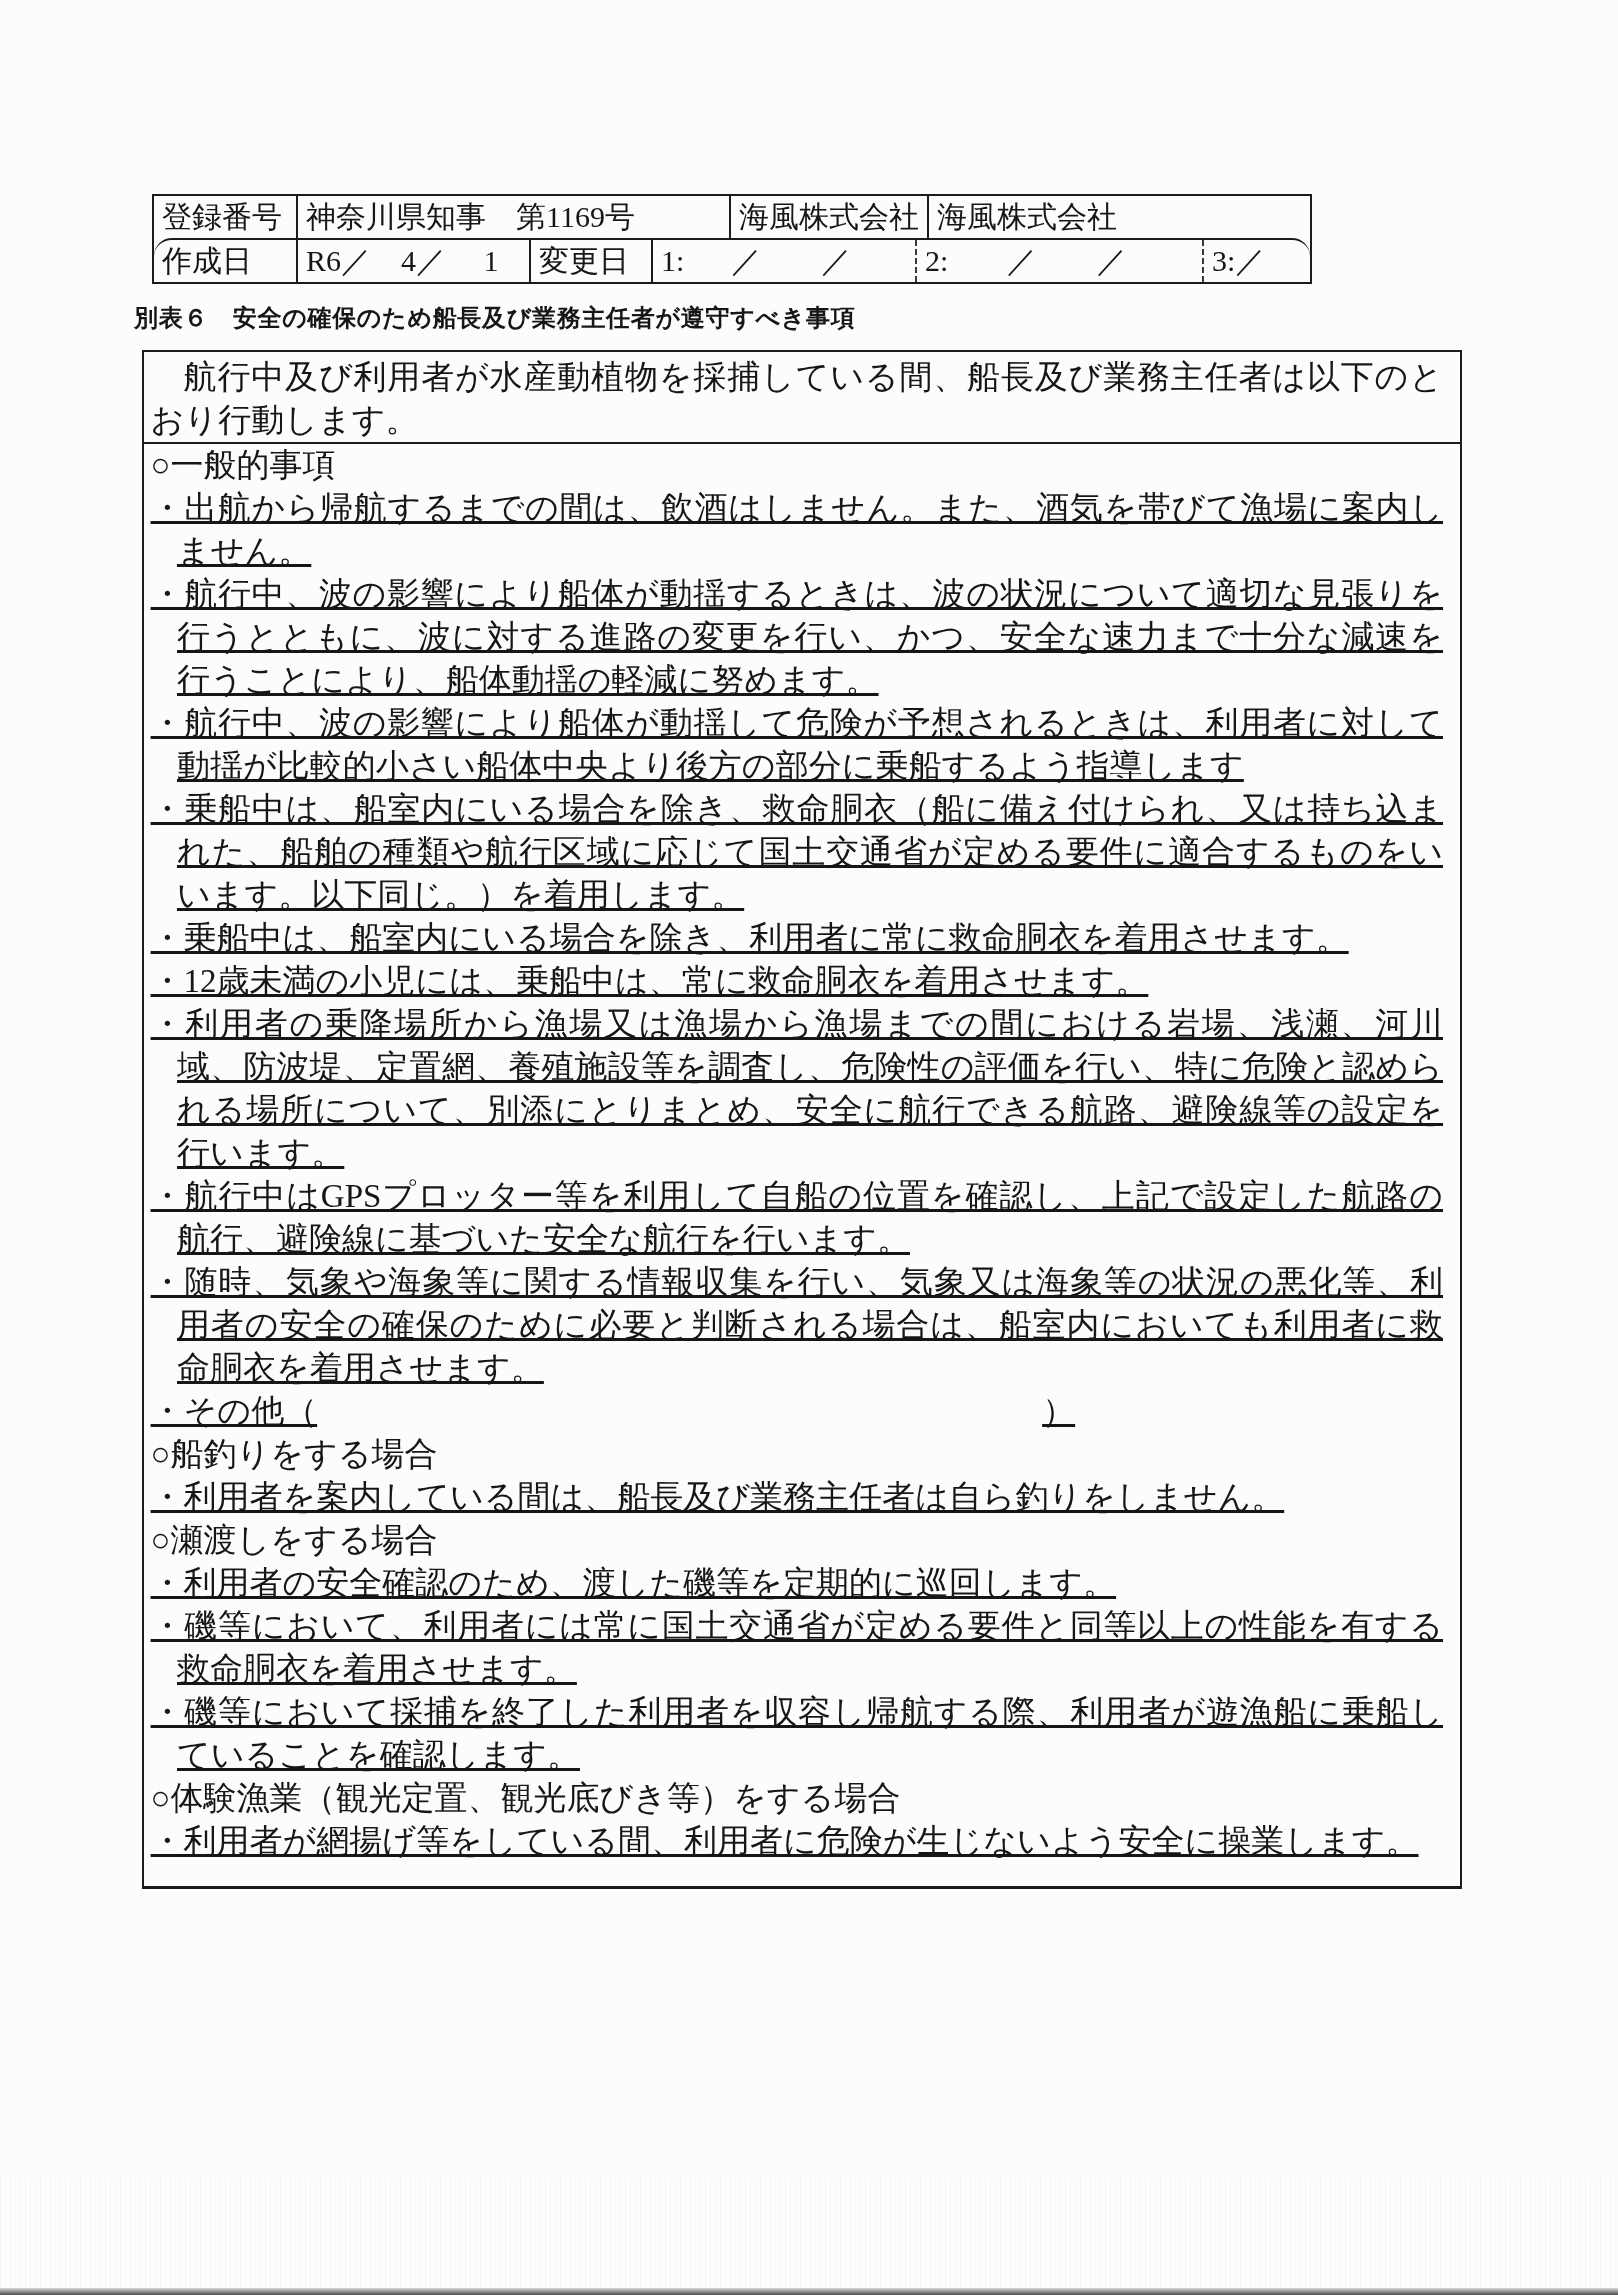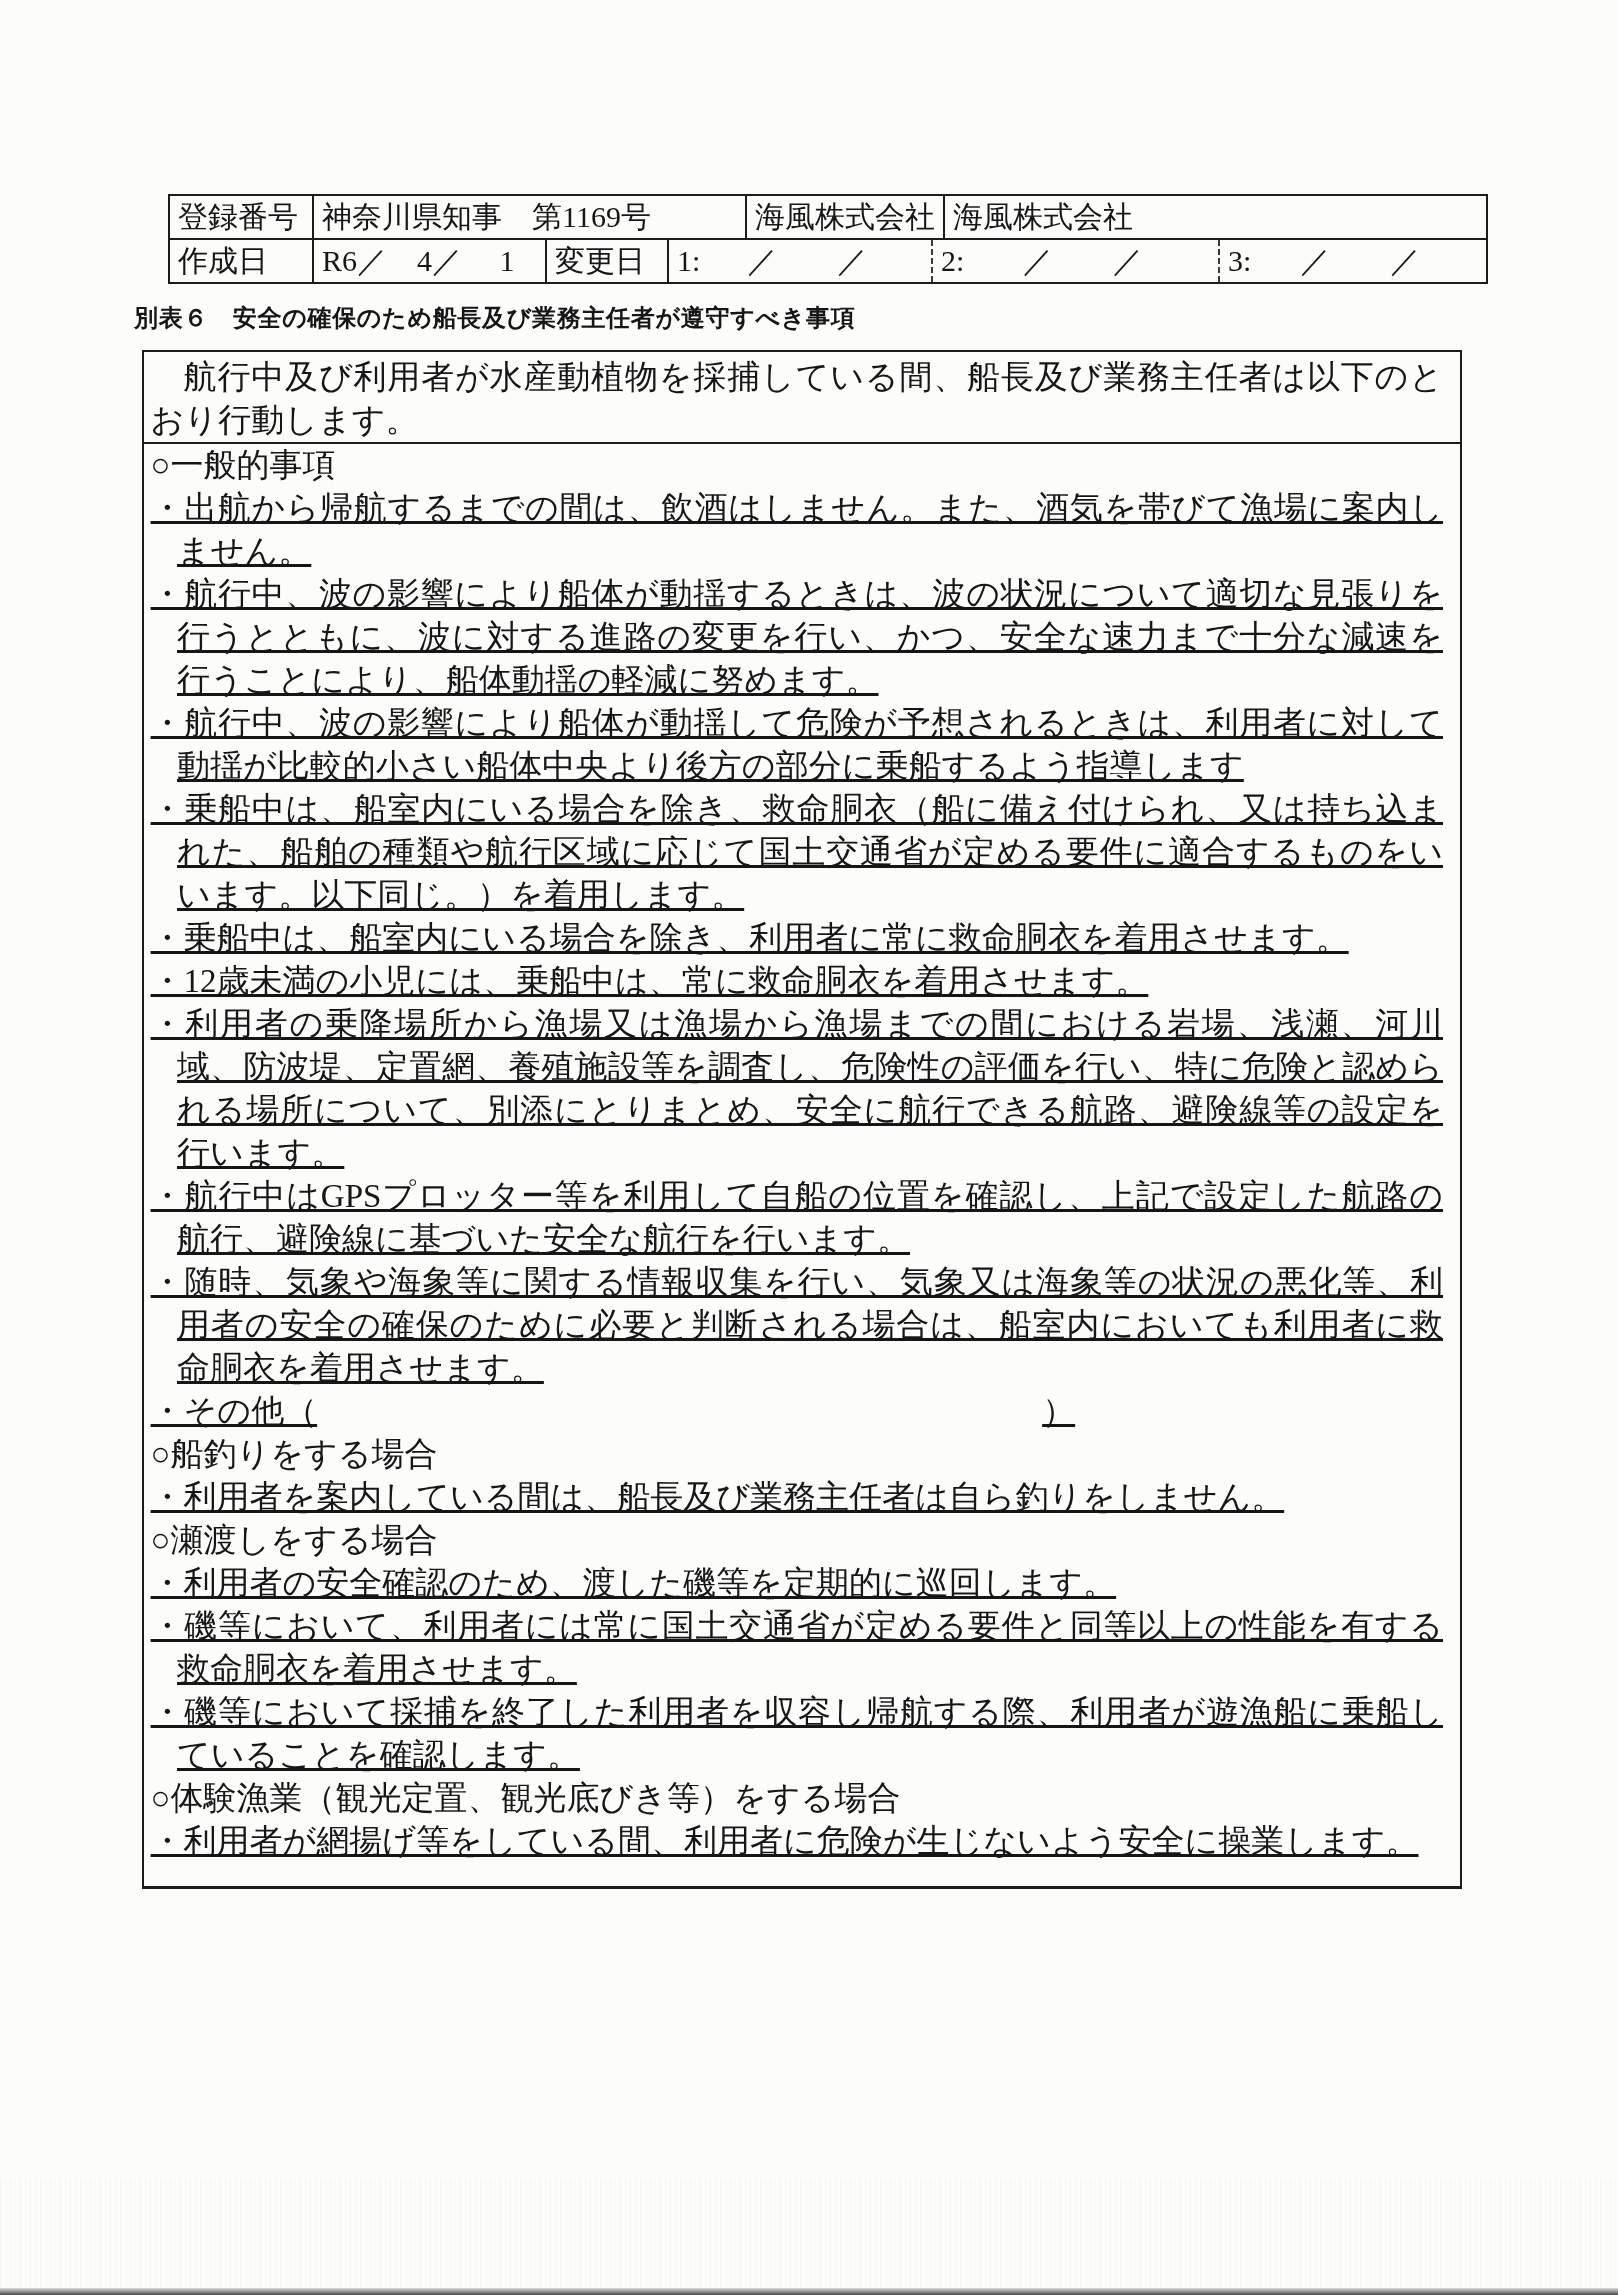--- a/index.html
+++ b/index.html
@@ -7,27 +7,27 @@
     position:relative;
     width:1619px; height:2295px;
     background:#fcfcfa;
     color:#161616;
     font-family:"Liberation Serif","DejaVu Serif",serif;
     overflow:hidden;
   }
 
   
   .hdr {
-    position:absolute; left:168px; top:194px; width:1320px;
+    position:absolute; left:152px; top:194px; width:1160px;
     border:2px solid #1c1c1c;
     font-size:30px;
     box-sizing:border-box;
   }
   .hrow { display:flex; height:42px; }
-  .hrow + .hrow { border-top:2px solid #1c1c1c; }
+  .hrow + .hrow { border-top:2px solid #1c1c1c;border-radius:18px; }
   .hcell {
     display:flex; align-items:center;
     padding-left:8px; box-sizing:border-box;
     white-space:nowrap; overflow:hidden;
   }
   .hcell + .hcell { border-left:2px solid #1c1c1c; }
   .hcell.dashed { border-left:2px dashed #3a3a3a; }
   .w-lab    { width:142px; }
   .w-regval { width:433px; }
   .w-namelab{ width:198px; }

